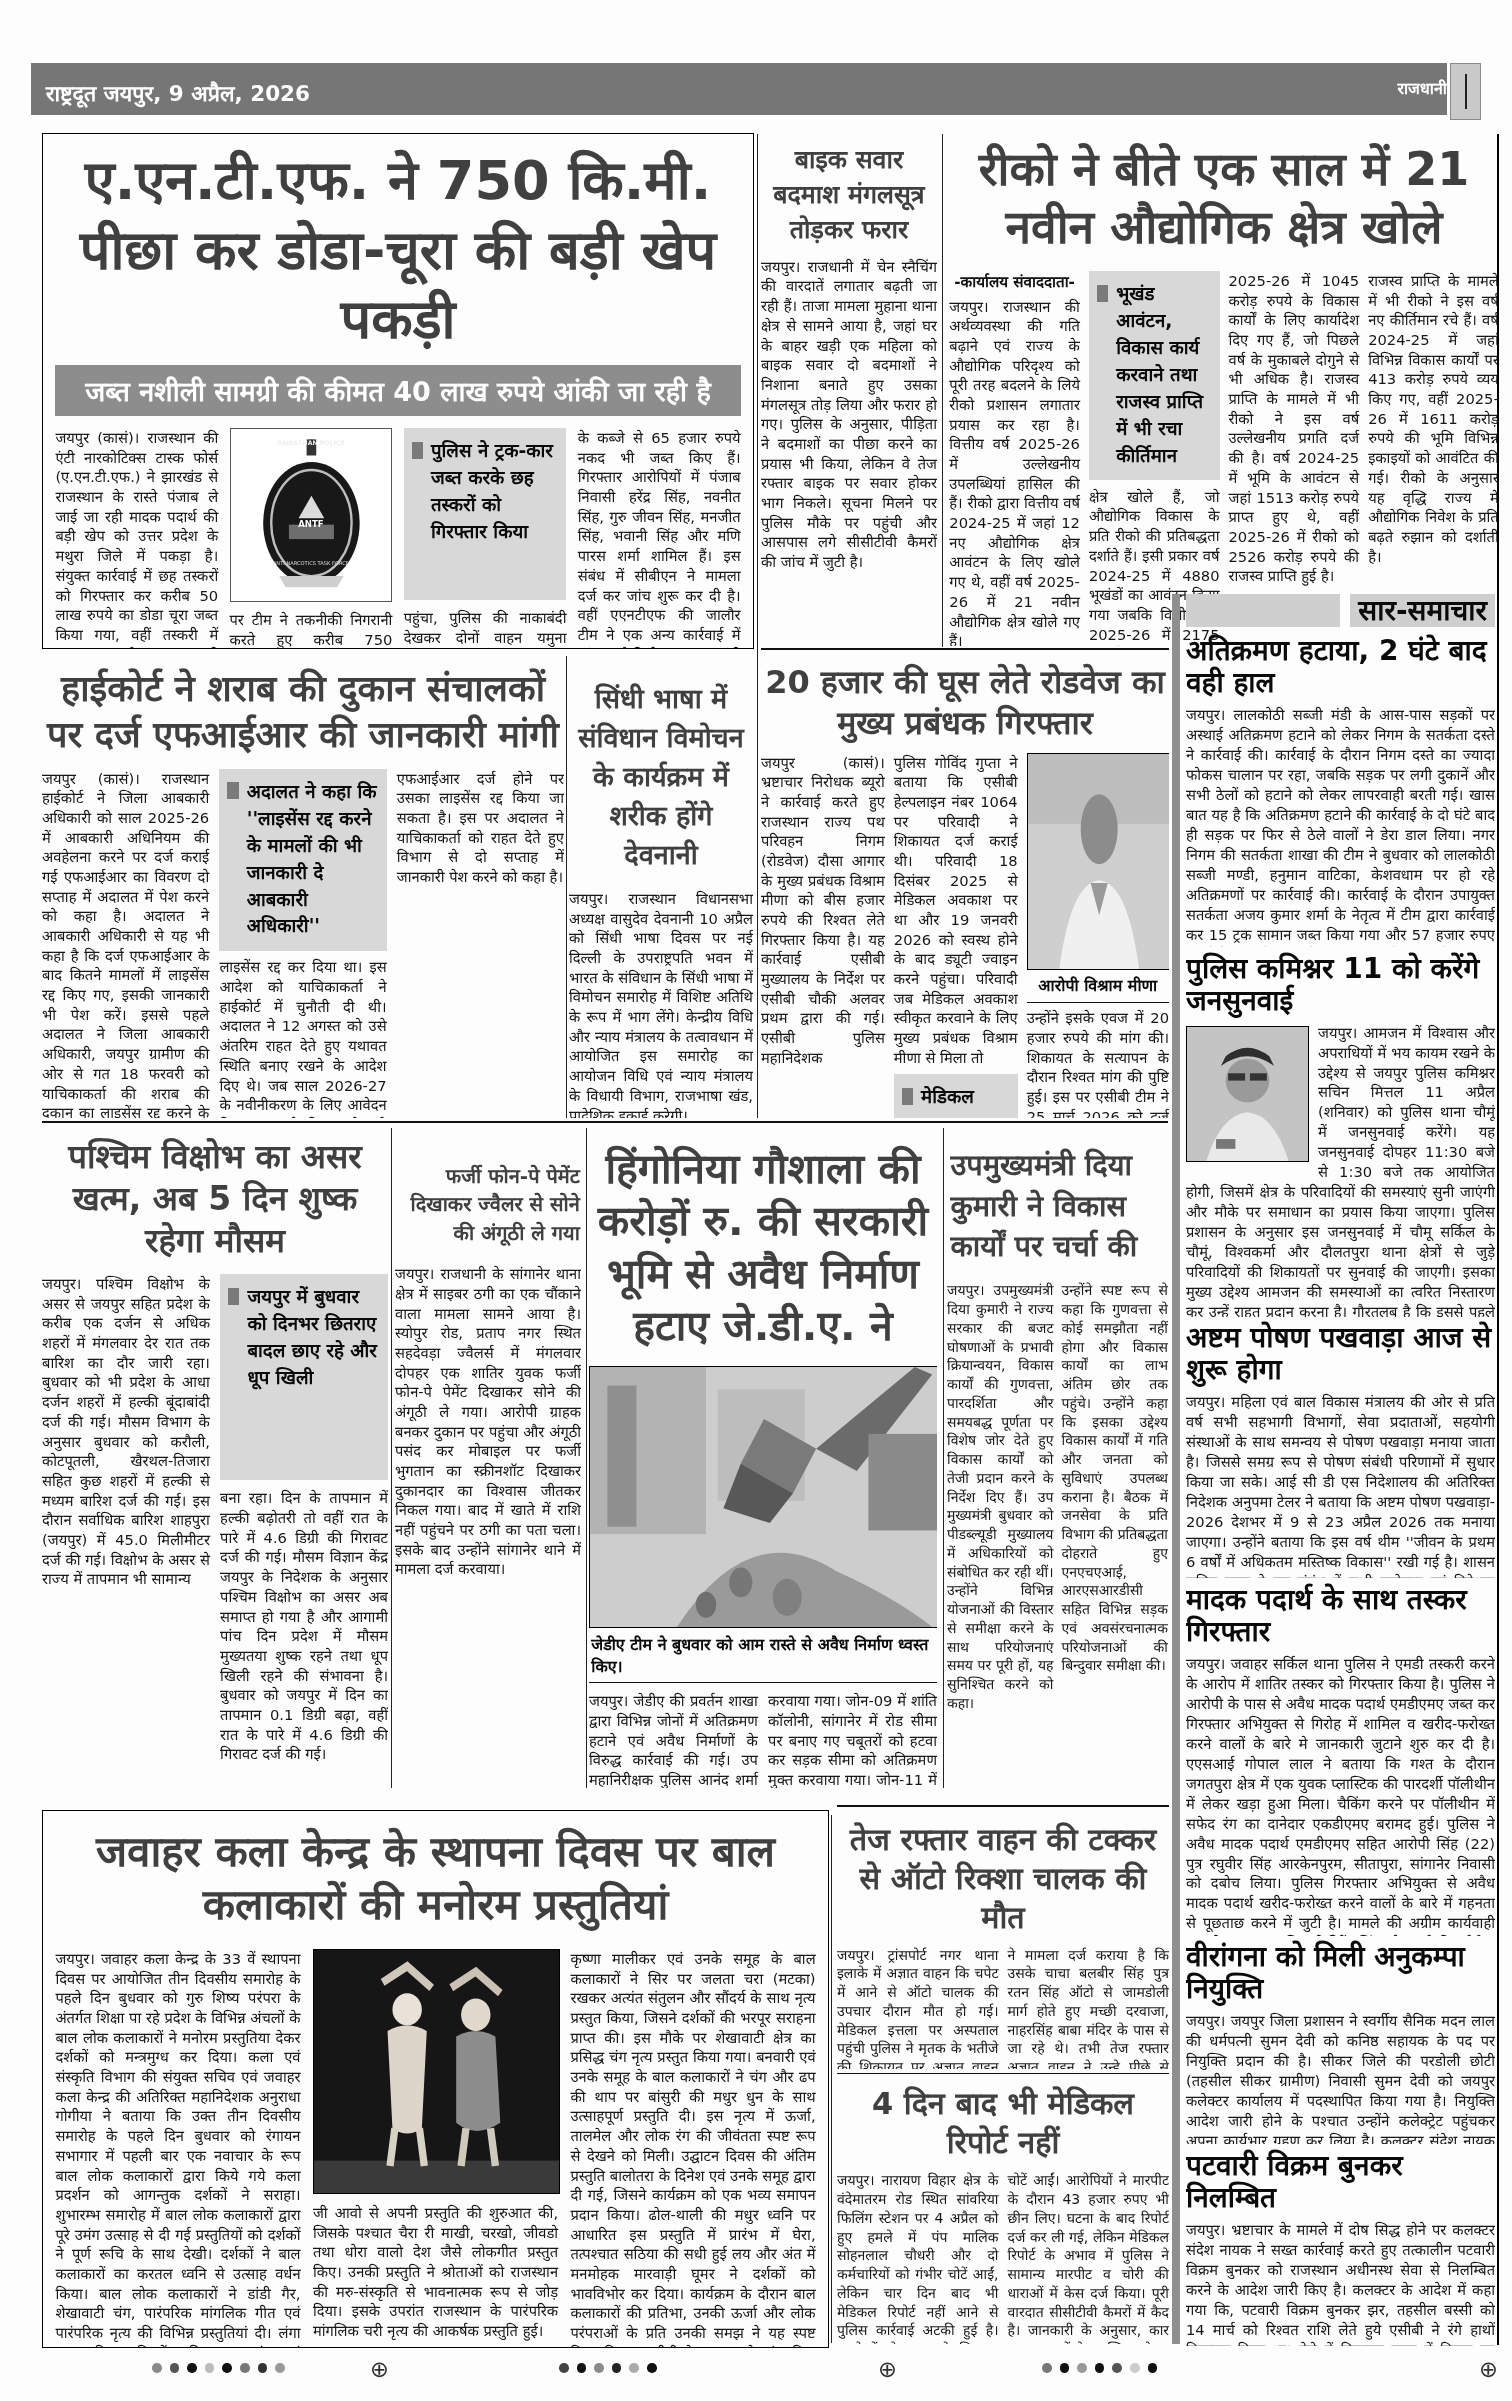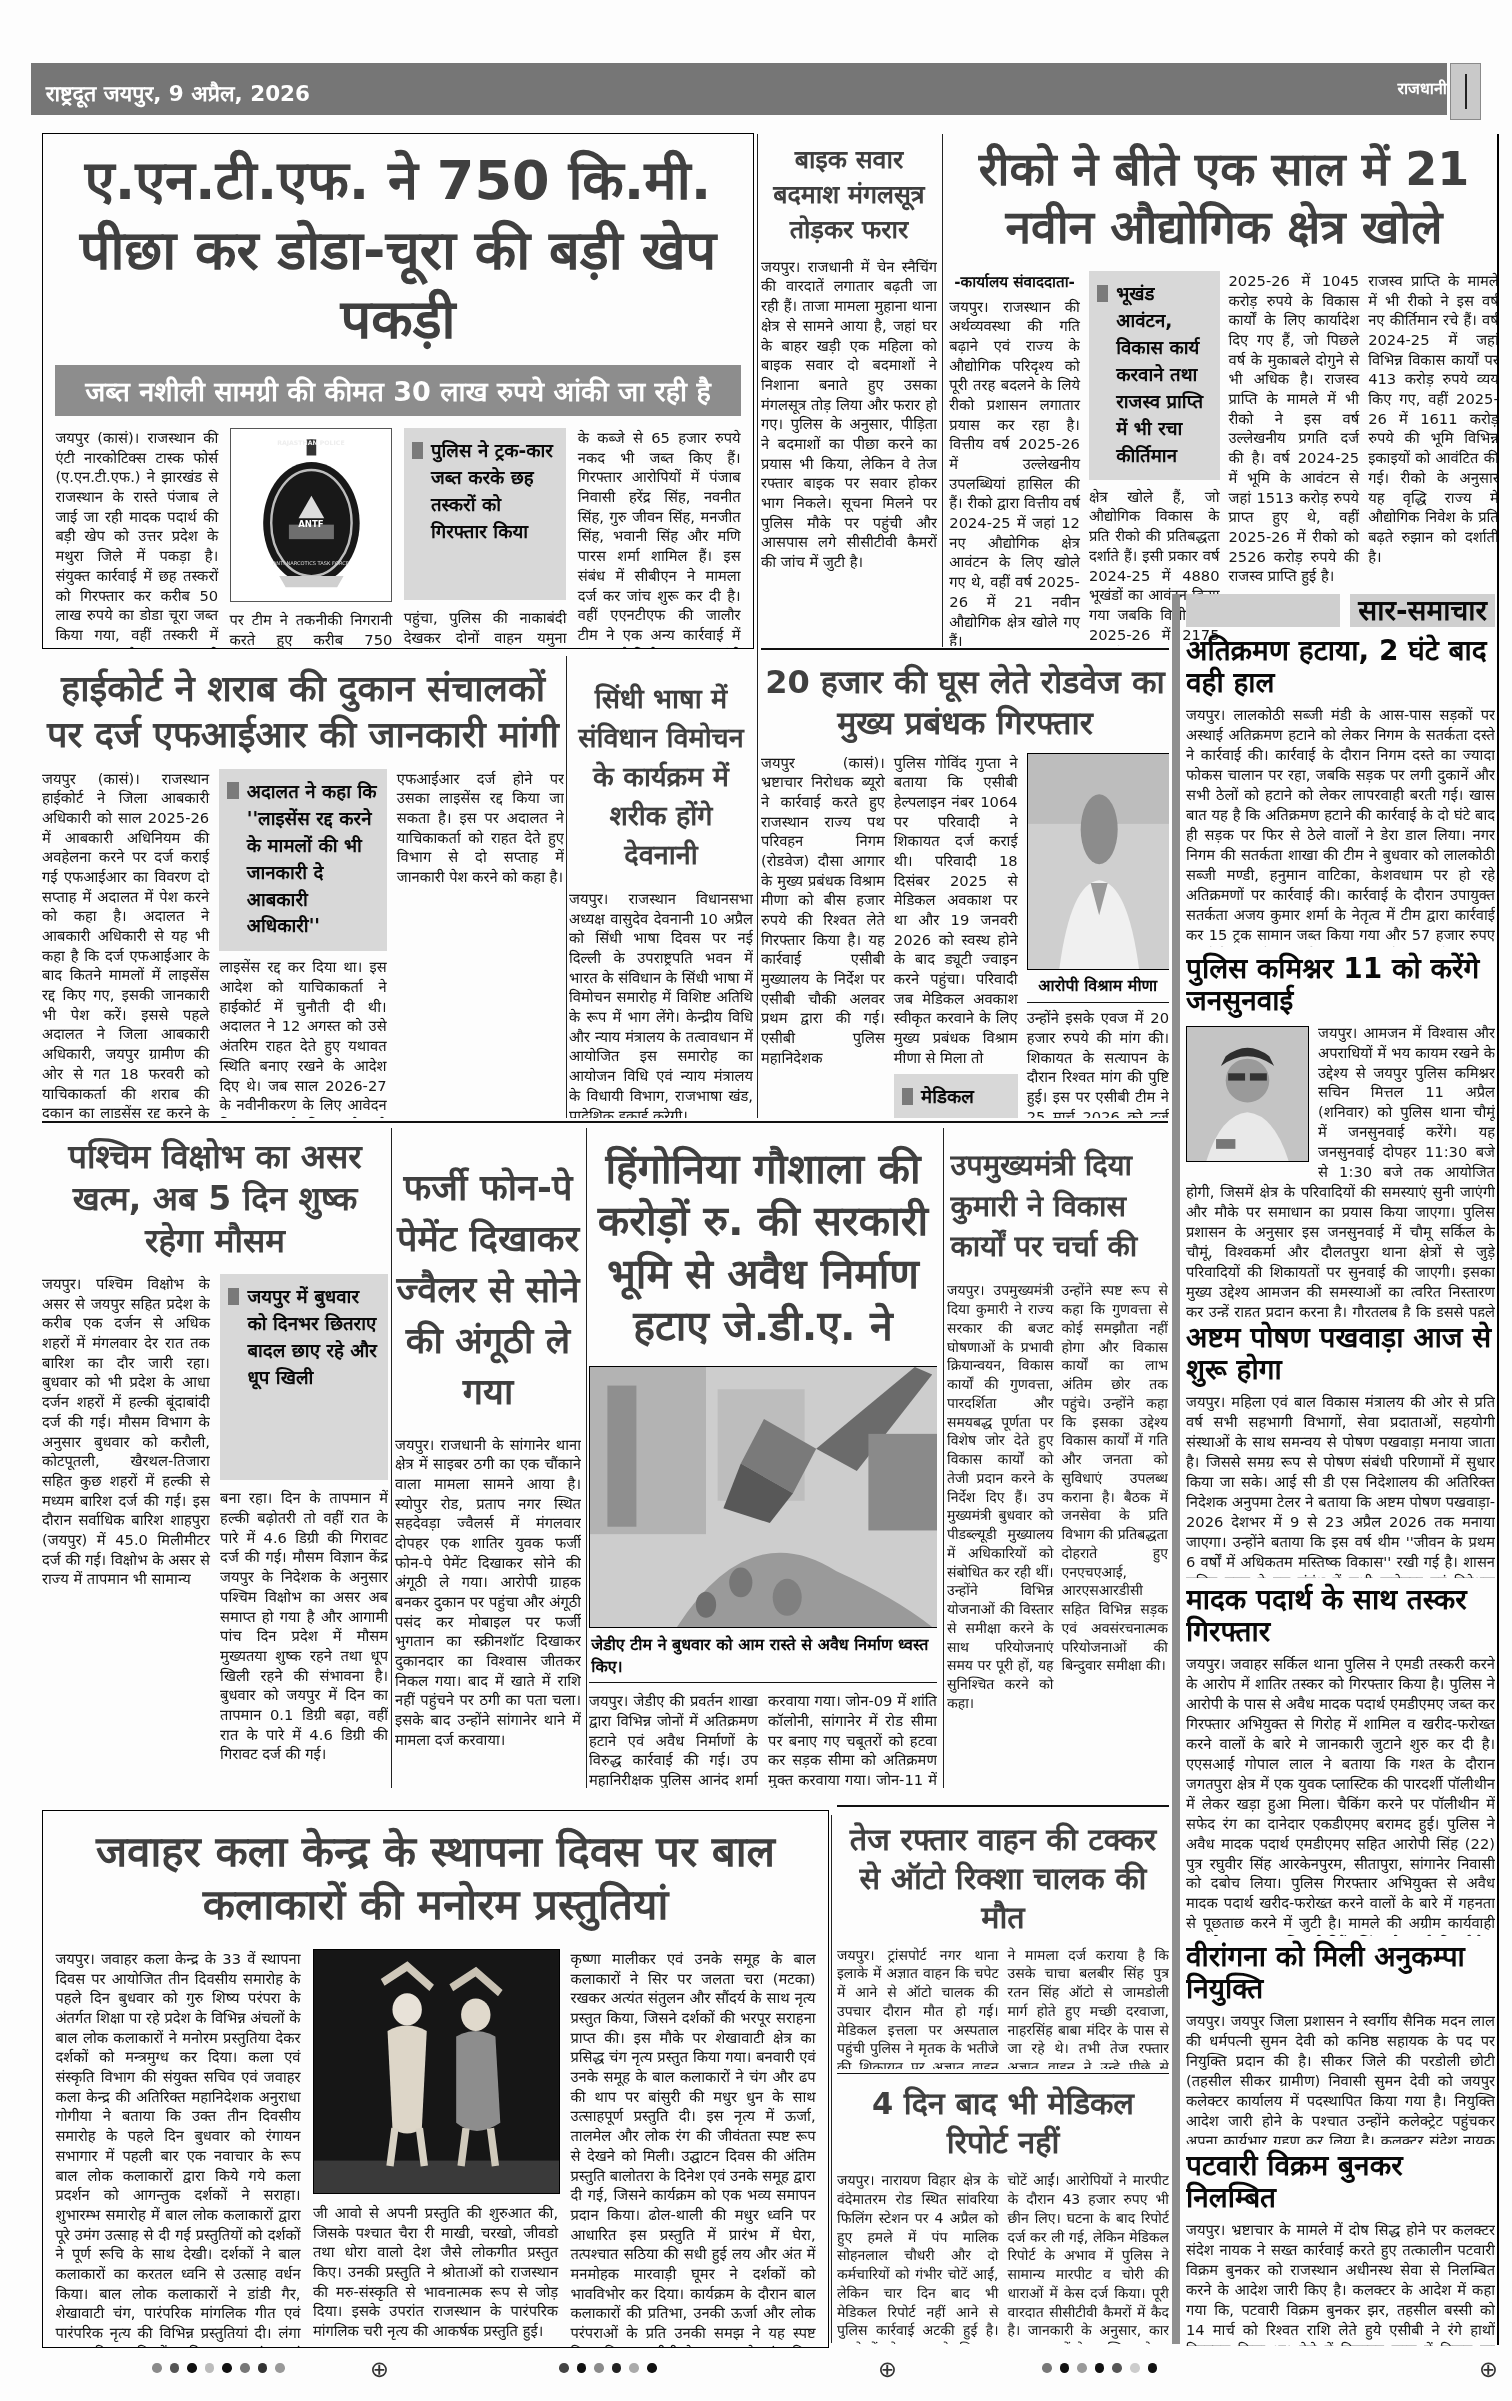--- a/index.html
+++ b/index.html
@@ -43,21 +43,21 @@
   <div class="masthead">
     <div class="ml">राष्ट्रदूत जयपुर, 9 अप्रैल, 2026</div>
     <div class="mc">राजधानी</div>
   </div>
   <div class="mh-end">
       <div class="bar"></div>
     </div>
 
   <section class="blk" style="left:42px;top:133px;width:710px;height:514px;border:1.7px solid #000;">
     <div class="hl" style="font-size:54px;padding:12.4px 17px 0;">ए.एन.टी.एफ. ने 750 कि.मी. पीछा कर डोडा-चूरा की बड़ी खेप पकड़ी</div>
-    <div style="margin:11.3px 12.4px 0;background:#8d8d8d;color:#fff;font-weight:bold;font-size:27px;text-align:center;padding:6.8px 0;">जब्त नशीली सामग्री की कीमत 30 लाख रुपये आंकी जा रही है</div>
+    <div style="margin:11.3px 12.4px 0;background:#8d8d8d;color:#fff;font-weight:bold;font-size:27px;text-align:center;padding:6.8px 0;">जब्त नशीली सामग्री की कीमत 40 लाख रुपये आंकी जा रही है</div>
     <div class="cols" style="margin:12.4px 12.4px 0;">
       <div class="col body-t">जयपुर (कासं)। राजस्थान की एंटी नारकोटिक्स टास्क फोर्स (ए.एन.टी.एफ.) ने झारखंड से राजस्थान के रास्ते पंजाब ले जाई जा रही मादक पदार्थ की बड़ी खेप को उत्तर प्रदेश के मथुरा जिले में पकड़ा है। संयुक्त कार्रवाई में छह तस्करों को गिरफ्तार कर करीब 50 लाख रुपये का डोडा चूरा जब्त किया गया, वहीं तस्करी में प्रयुक्त ट्रक और एक कार भी कब्जे में ली गई है। आईजी एएनटीएफ विकास कुमार ने बताया कि इस कार्रवाई को एएनटीएफ और राजस्थान सीबीएन की टीम ने संयुक्त रूप से अंजाम दिया। सीबीएन को सूचना मिली थी कि एक ट्रक में झारखंड से नशे की खेप भरकर राजस्थान के रास्ते पंजाब ले जाई जा रही है। सूचना के आधार</div>
       <div class="col">
         <div style="border:1.1px solid #555;background:#fff;height:172px;margin-bottom:8px;position:relative;">
           <svg viewBox="0 0 100 100" width="100%" height="100%" preserveAspectRatio="xMidYMid meet">
             <rect x="47" y="3" width="6" height="10" fill="#333"></rect>
             <circle cx="50" cy="6" r="3" fill="#333"></circle>
             <ellipse cx="50" cy="55" rx="30" ry="38" fill="#181818"></ellipse>
             <ellipse cx="50" cy="55" rx="25" ry="33" fill="none" stroke="#bdbdbd" stroke-width="1.5"></ellipse>
             <polygon points="50,38 42,52 58,52" fill="#dcdcdc"></polygon>
@@ -160,21 +160,21 @@
         <div class="pq" style="margin-bottom:8px;min-height:186px;">
           <span class="sq"></span>
           <span class="pq-t">जयपुर में बुधवार को दिनभर छितराए बादल छाए रहे और धूप खिली</span>
         </div>
         <div class="body-t">बना रहा। दिन के तापमान में हल्की बढ़ोतरी तो वहीं रात के पारे में 4.6 डिग्री की गिरावट दर्ज की गई। मौसम विज्ञान केंद्र जयपुर के निदेशक के अनुसार पश्चिम विक्षोभ का असर अब समाप्त हो गया है और आगामी पांच दिन प्रदेश में मौसम मुख्यतया शुष्क रहने तथा धूप खिली रहने की संभावना है। बुधवार को जयपुर में दिन का तापमान 0.1 डिग्री बढ़ा, वहीं रात के पारे में 4.6 डिग्री की गिरावट दर्ज की गई।</div>
       </div>
     </div>
   </section>
 
   <section class="blk" style="left:395px;top:1128px;width:186px;height:660px;">
-    <div class="hl" style="font-size:36px;line-height:1.42;padding:34px 1.1px 17px;text-align:center;">फर्जी फोन-पे पेमेंट दिखाकर ज्वैलर से सोने की अंगूठी ले गया</div>
+    <div class="hl" style="font-size:20px;line-height:1.42;padding:34px 1.1px 17px;text-align:right;">फर्जी फोन-पे पेमेंट दिखाकर ज्वैलर से सोने की अंगूठी ले गया</div>
     <div class="body-t">जयपुर। राजधानी के सांगानेर थाना क्षेत्र में साइबर ठगी का एक चौंकाने वाला मामला सामने आया है। स्योपुर रोड, प्रताप नगर स्थित सहदेवड़ा ज्वैलर्स में मंगलवार दोपहर एक शातिर युवक फर्जी फोन-पे पेमेंट दिखाकर सोने की अंगूठी ले गया। आरोपी ग्राहक बनकर दुकान पर पहुंचा और अंगूठी पसंद कर मोबाइल पर फर्जी भुगतान का स्क्रीनशॉट दिखाकर दुकानदार का विश्वास जीतकर निकल गया। बाद में खाते में राशि नहीं पहुंचने पर ठगी का पता चला। इसके बाद उन्होंने सांगानेर थाने में मामला दर्ज करवाया।</div>
   </section>
 
   <section class="blk" style="left:589px;top:1128px;width:348px;height:660px;">
     <div class="hl" style="font-size:41px;padding:14.7px 5.6px 13.6px;">हिंगोनिया गौशाला की करोड़ों रु. की सरकारी भूमि से अवैध निर्माण हटाए जे.डी.ए. ने</div>
     <div class="photo" style="height:260px;border-width:1.7px;">
       <svg viewBox="0 0 120 70" width="100%" height="100%" preserveAspectRatio="none">
         <rect width="120" height="70" fill="#cdcdcd"></rect>
         <rect x="0" y="0" width="40" height="45" fill="#b3b3b3"></rect>
         <rect x="6" y="5" width="10" height="38" fill="#8f8f8f"></rect>

